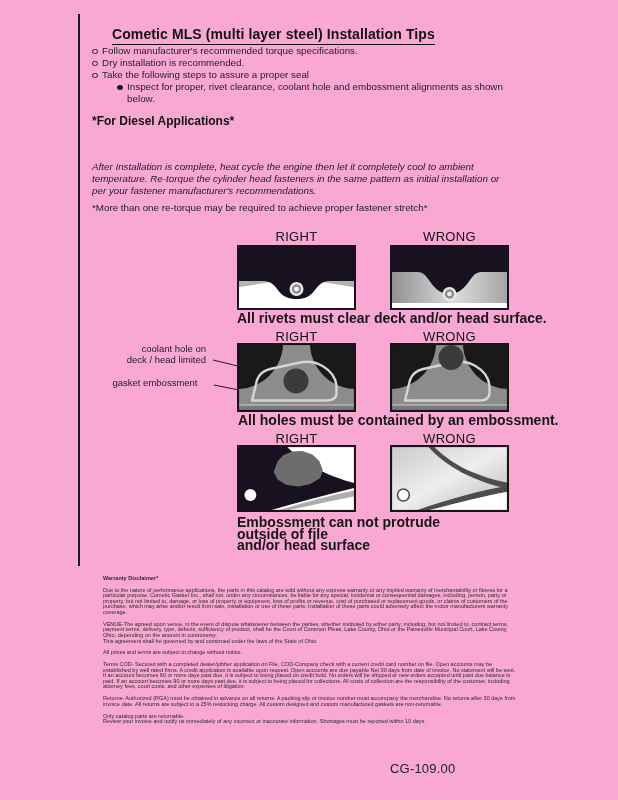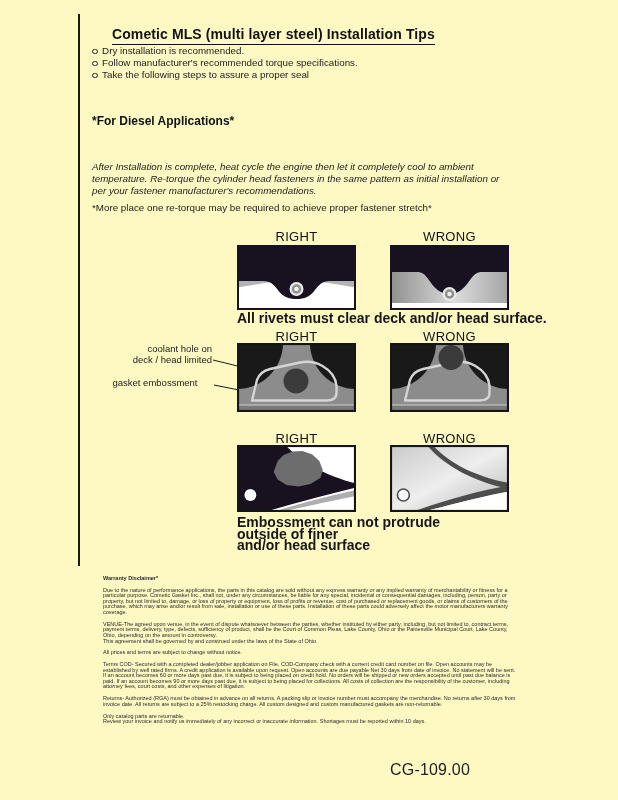--- a/index.html
+++ b/index.html
@@ -1,16 +1,16 @@
 <!DOCTYPE html>
 <html><head>
 <meta charset="utf-8">
 <style>
   html,body{margin:0;padding:0;background:#ffffff;}
-  .page{position:relative;width:618px;height:800px;background:#fef9c3;overflow:hidden;
+  .page{position:relative;width:618px;height:800px;background:#f9a8d4;overflow:hidden;
         font-family:"Liberation Sans","DejaVu Sans",sans-serif;color:#1c1c1c;}
   .abs{position:absolute;}
   .edge-rule{left:78px;top:14px;width:1.5px;height:552px;background:#1a1a1a;}
   .title{left:112px;top:26px;font-size:14px;font-weight:bold;color:#111;
          border-bottom:1.8px solid #111;padding-bottom:2px;letter-spacing:.1px;}
   .tips{left:92px;top:45px;font-size:9.8px;line-height:12.1px;color:#1c1c1c;width:430px;}
   .tip{display:flex;align-items:flex-start;}
   .tip .mk{flex:0 0 auto;width:3.6px;height:3.6px;border:1px solid #222;border-radius:50%;
            margin:3.6px 4.5px 0 0;}
   .tip.sub{padding-left:25px;}
@@ -20,55 +20,59 @@
   .p1{top:131px;} .p2{top:161px;font-style:italic;} .note{top:202px;}
   .dlabel{width:119px;text-align:center;font-size:13px;letter-spacing:.3px;color:#111;}
   .lab-r1{top:229px;} .lab-r2{top:329px;} .lab-r3{top:431px;}
   .col-l{left:237px;text-align:center;} .col-r{left:390px;}
   .dbox{width:119px;overflow:hidden;font-size:0;line-height:0;}
   .box-r1{top:245px;height:65px;} .box-r2{top:343px;height:69px;} .box-r3{top:445px;height:67px;}
   .dbox svg{display:block;width:100%;height:100%;}
   .caption{font-size:14px;font-weight:bold;color:#161616;line-height:11.5px;}
   .cap1{left:237px;top:313px;} .cap2{left:238px;top:415px;} .cap3{left:237px;top:517px;width:230px;}
   .side-label{width:114px;text-align:right;font-size:9.5px;line-height:10.8px;color:#1c1c1c;}
-  .sl1{left:98px;top:344px;text-align:right;} .sl2{left:98px;top:378px;text-align:center;}
+  .sl1{left:92px;top:344px;text-align:right;} .sl2{left:98px;top:378px;text-align:center;}
   .pointer-svg{left:205px;top:352px;width:100px;height:48px;}
   .warranty{left:103px;top:576px;width:413px;font-size:5.5px;line-height:5.6px;color:#2a2a2a;}
   .warranty p{margin:0 0 6.2px 0;}
   .warranty p.tight{margin-bottom:0;}
   .warranty .whead{font-weight:bold;margin-bottom:6px;}
-  .code{left:390px;top:761px;font-size:16px;color:#222;letter-spacing:.2px;}
+  .code{left:390px;top:761px;font-size:13px;color:#222;letter-spacing:.2px;}
 </style>
 </head>
 <body>
 
 <div class="page">
 
   <div class="abs edge-rule"></div>
 
   <div class="abs title">Cometic MLS (multi layer steel) Installation Tips</div>
 
   <div class="abs tips">
     <div class="tip">
         <span class="mk"></span>
+        <span>Follow manufacturer's recommended torque specifications.</span>
+      </div>
+    <div class="tip">
+        <span class="mk"></span>
         <span>Dry installation is recommended.</span>
       </div>
     <div class="tip">
         <span class="mk"></span>
-        <span>Follow manufacturer's recommended torque specifications.</span>
-      </div>
-    <div class="tip">
-        <span class="mk"></span>
         <span>Take the following steps to assure a proper seal</span>
+      </div>
+    <div class="tip sub">
+        <span class="mk"></span>
+        <span>Inspect for proper, rivet clearance, coolant hole and embossment alignments as shown below.</span>
       </div>
   </div>
 
   <div class="abs h2">*For Diesel Applications*</div>
   <div class="abs para p2">After Installation is complete, heat cycle the engine then let it completely cool to ambient temperature. Re-torque the cylinder head fasteners in the same pattern as initial installation or per your fastener manufacturer's recommendations.</div>
-  <div class="abs para note">*More place one re-torque may be required to achieve proper fastener stretch*</div>
+  <div class="abs para note">*More than one re-torque may be required to achieve proper fastener stretch*</div>
 
   <div class="abs dlabel lab-r1 col-l">RIGHT</div>
   <div class="abs dlabel lab-r1 col-r">WRONG</div>
 
   <div class="abs dbox box-r1 col-l">
     <svg viewBox="0 0 119 65" preserveAspectRatio="none">
       <rect x="0" y="0" width="119" height="65" fill="#18111f"></rect>
       <rect x="0" y="36" width="119" height="29" fill="#ffffff"></rect>
       <path d="M0,36 H40 L0,42.5 Z" fill="#b3b3b3"></path>
       <path d="M119,36 H79 L119,42.5 Z" fill="#b3b3b3"></path>
@@ -138,20 +142,21 @@
       <rect x="0" y="62" width="119" height="7" fill="#7a7a7a"></rect>
       <line x1="0" y1="62" x2="119" y2="62" stroke="#cfcfcf" stroke-width="1"></line>
       <path d="M0,0 H46 A46,46 0 0 1 0,46 Z" fill="#191919"></path>
       <path d="M119,0 H73 A46,46 0 0 0 119,46 Z" fill="#191919"></path>
       <path d="M15,57.5 L20,37 Q23,28.5 33,26 L63,19.5 Q75,17 85.5,23 Q98.5,30.5 99.5,43 L99.5,50 Q99.5,57.5 89,57.5 Z" fill="none" stroke="#d5d5d5" stroke-width="2.4" stroke-linejoin="round"></path>
       <circle cx="61" cy="14.5" r="12.5" fill="#3b3b3b"></circle>
       <rect x="1" y="1" width="117" height="67" fill="none" stroke="#151515" stroke-width="2.2"></rect>
     </svg>
   </div>
 
+  <div class="abs caption cap2">All holes must be contained by an embossment.</div>
 
   <div class="abs dlabel lab-r3 col-l">RIGHT</div>
   <div class="abs dlabel lab-r3 col-r">WRONG</div>
 
   <div class="abs dbox box-r3 col-l">
     <svg viewBox="0 0 120 67" preserveAspectRatio="none">
       <rect x="0" y="0" width="120" height="67" fill="#ffffff"></rect>
       <path d="M0,0 H49 C64,17 90,31 120,38.5 V42.5 C90,50 58,58 28,67 H0 Z" fill="#18111f"></path>
       <path d="M36,67 C64,58.5 93,50.5 120,45 V51 C96,56 68,61.5 44,67 Z" fill="#aeaeae"></path>
       <path d="M37,27 L41,16 L47,10 L56,6.5 L66,6 L76,9.5 L83,16 L86.5,25 L84,33 L74,39 L62,41.5 L50,40 L41,34.5 Z" fill="#6d6d6d"></path>
@@ -172,21 +177,21 @@
       <rect x="0" y="0" width="120" height="67" fill="url(#g2)"></rect>
       <path d="M43,0 C60,19 88,32 120,38 V44 C86,37 56,22 37,0 Z" fill="#4d4d4d"></path>
       <path d="M22,67 C58,54.5 90,45.5 120,40.5 V46.5 C93,51.5 63,59.5 32,67 Z" fill="#4d4d4d"></path>
       <path d="M32,67 C63,59.5 93,51.5 120,46.5 V67 Z" fill="#ffffff"></path>
       <circle cx="13.5" cy="50" r="6" fill="#fcfcfc" stroke="#4d4d4d" stroke-width="1.6"></circle>
       <rect x="1" y="1" width="118" height="65" fill="none" stroke="#151515" stroke-width="2.2"></rect>
     </svg>
   </div>
 
   <div class="abs caption cap3">
-    <span>Embossment can not protrude outside of finer</span><br>
+    <span>Embossment can not protrude outside of file</span><br>
     <span>and/or head surface</span>
   </div>
 
   <div class="abs warranty">
     <p class="whead">Warranty Disclaimer*</p>
     <p>Due to the nature of performance applications, the parts in this catalog are sold without any express warranty or any implied warranty of merchantability or fitness for a particular purpose.  Cometic Gasket Inc., shall not, under any circumstances, be liable for any special, incidental or consequential damages, including, person, party or property, but not limited to, damage, or loss of property or equipment, loss of profits or revenue, cost of purchased or replacement goods, or claims of customers of the purchase, which may arise and/or result from sale, installation or use of these parts.  Installation of these parts could adversely affect the motor manufacturers warranty coverage.</p>
     <p class="tight">VENUE-The agreed upon venue, in the event of dispute whatsoever between the parties, whether instituted by either party, including, but not limited to, contract terms, payment terms, delivery, type, defects, sufficiency of product, shall be the Court of Common Pleas, Lake County, Ohio or the Painesville Municipal Court, Lake County, Ohio, depending on the amount in controversy.</p>
     <p>This agreement shall be governed by and construed under the laws of the State of Ohio.</p>
     <p>All prices and terms are subject to change without notice.</p>
     <p>Terms COD- Secured with a completed dealer/jobber application on File, COD-Company check with a current credit card number on file.  Open accounts may be established by well rated firms.  A credit application is available upon request.  Open accounts are due payable Net 30 days from date of invoice.  No statement will be sent.  If an account becomes 60 or more days past due, it is subject to being placed on credit hold.  No orders will be shipped or new orders accepted until past due balance is paid.  If an account becomes 90 or more days past due, it is subject to being placed for collections.  All costs of collection are the responsibility of the customer, including attorney fees, court costs, and other expenses of litigation.</p>

